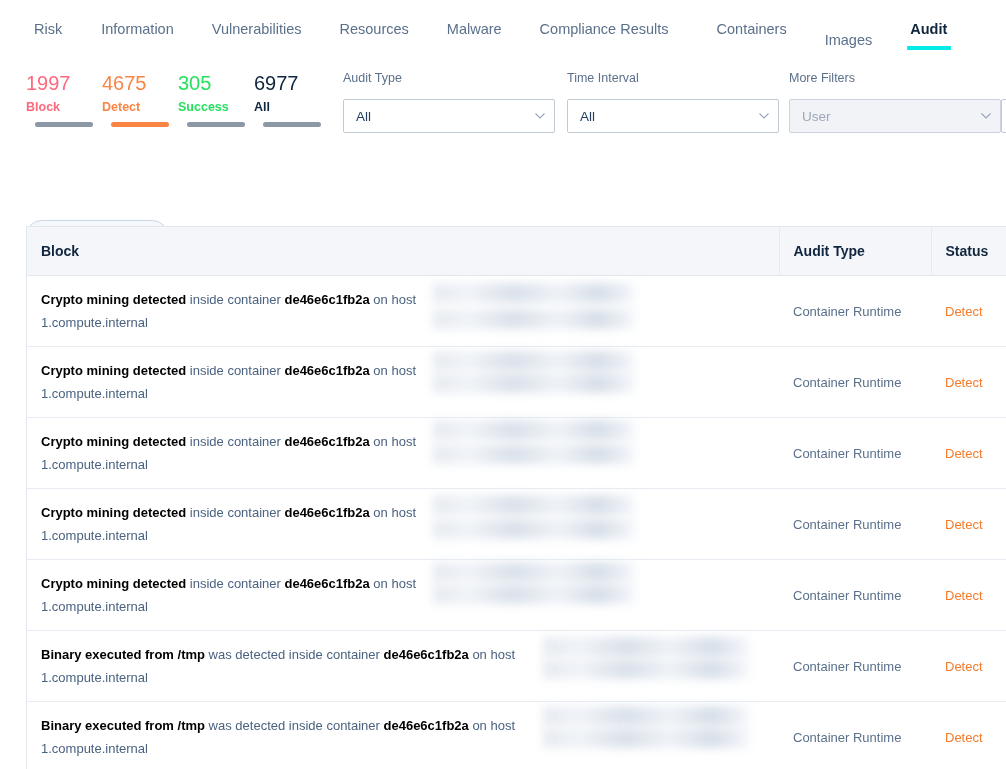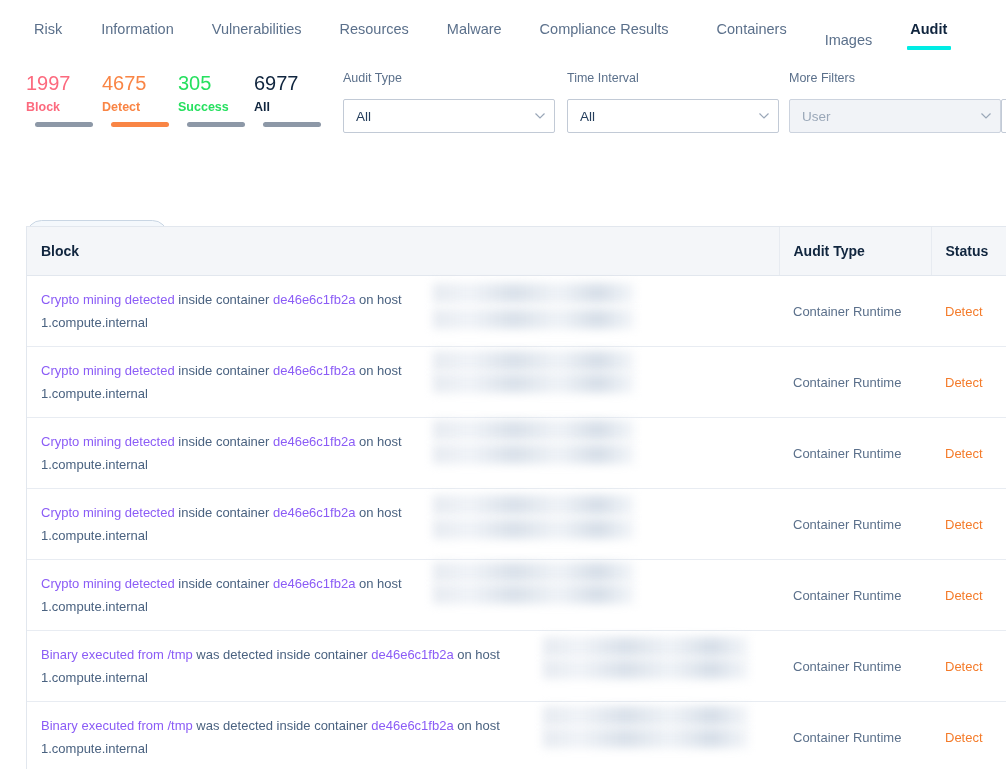--- a/index.html
+++ b/index.html
@@ -186,21 +186,21 @@
     color: #4a6280;
     padding: 12px 14px;
     border-bottom: 1px solid #e8ecf2;
     vertical-align: middle;
     line-height: 23px;
     height: 71px;
   }
   tbody tr:last-child td { border-bottom: 1px solid #e8ecf2; }
   td.event { position: relative; }
   td.event .etxt { max-width: 520px; }
-  .strong { color: #8b5cf6; font-weight: normal; text-align: center; }
+  .strong { color: #000000; font-weight: bold; text-align: center; }
   td.type { color: #5b708b; font-size: 13px; }
   td.status { color: #f47b2a; font-size: 13px; }
 
   
   .redact {
     position: absolute;
     pointer-events: none;
     background: linear-gradient(90deg,
         rgba(226,231,238,.85) 0%,
         rgba(235,239,245,.75) 18%,

